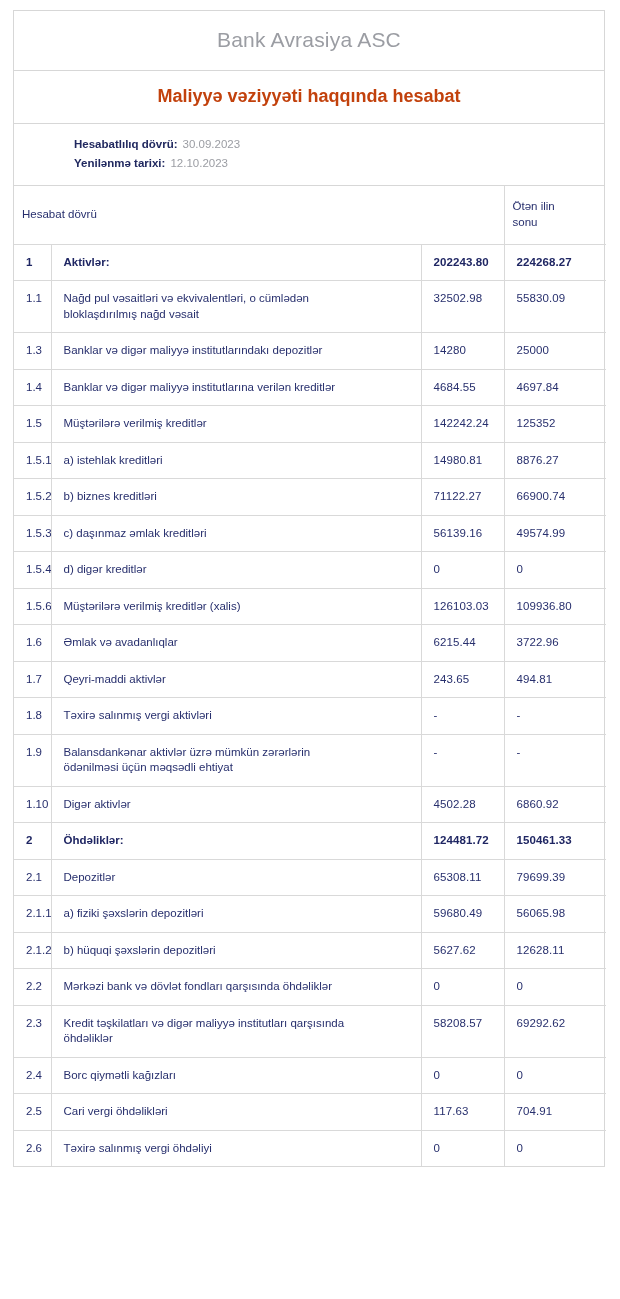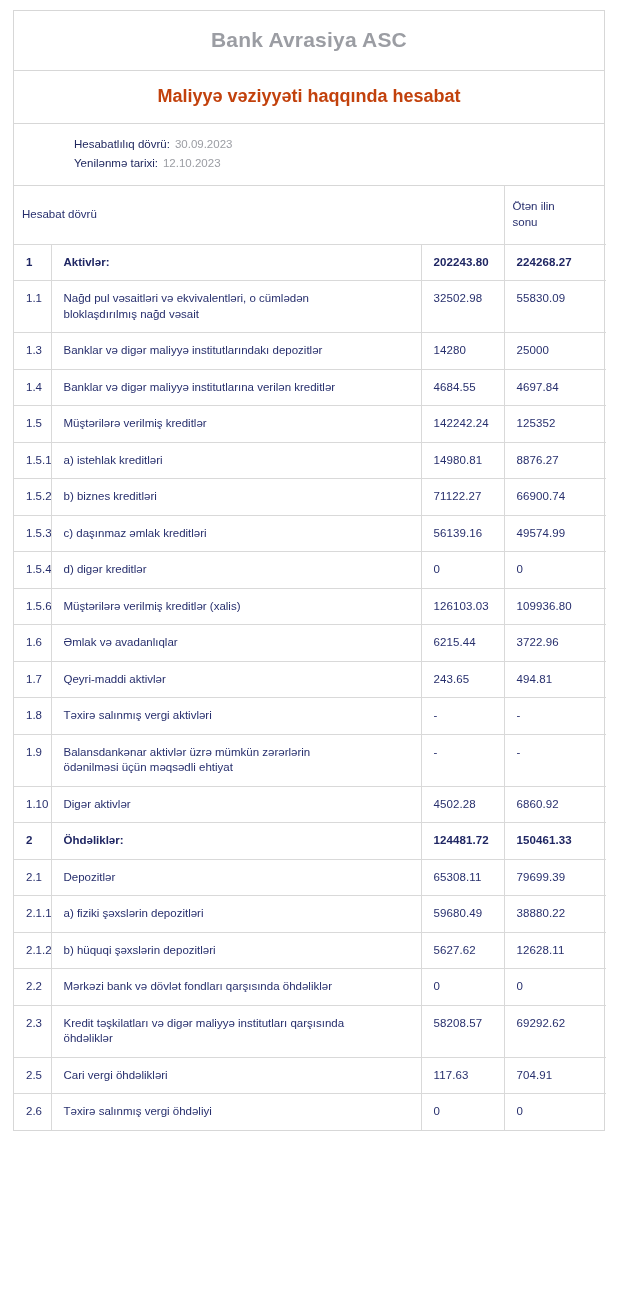--- a/index.html
+++ b/index.html
@@ -22,21 +22,21 @@
     border: 1px solid #d7d7d7;
     background: #ffffff;
   }
   .bank-title-section {
     border-bottom: 1px solid #d7d7d7;
     padding: 17px 10px 18px 10px;
     text-align: center;
   }
   .bank-title {
     font-size: 21px;
-    font-weight: bold;
+    font-weight: normal;
     color: #9b9da3;
     letter-spacing: 0.2px;
   }
   .report-title-section {
     border-bottom: 1px solid #d7d7d7;
     padding: 15px 10px 16px 10px;
     text-align: center;
   }
   .report-title {
     font-size: 18px;
@@ -45,21 +45,21 @@
   }
   .meta-section {
     border-bottom: 1px solid #d7d7d7;
     padding: 11px 13px 12px 13px;
   }
   .meta-line {
     font-size: 11.5px;
     line-height: 19px;
     color: #20285f;
   }
-  .meta-label { font-weight: normal; color: #20285f; padding-left: 47px; }
+  .meta-label { font-weight: bold; color: #20285f; padding-left: 47px; }
   .meta-value { color: #9b9da3; padding-left: 5px; }
   table.report {
     width: 100%;
     border-collapse: collapse;
     table-layout: fixed;
   }
   table.report col.c-no   { width: 37px; }
   table.report col.c-desc { width: 370px; }
   table.report col.c-cur  { width: 83px; }
   table.report col.c-prev { width: 102px; }
@@ -228,21 +228,21 @@
           <tr>
             <td class="no-cell">2.1</td>
             <td class="label-cell">Depozitlər</td>
             <td class="val-cell">65308.11</td>
             <td class="val-cell">79699.39</td>
           </tr>
           <tr>
             <td class="no-cell">2.1.1</td>
             <td class="label-cell">a) fiziki şəxslərin depozitləri</td>
             <td class="val-cell">59680.49</td>
-            <td class="val-cell">38880.22</td>
+            <td class="val-cell">56065.98</td>
           </tr>
           <tr>
             <td class="no-cell">2.1.2</td>
             <td class="label-cell">b) hüquqi şəxslərin depozitləri</td>
             <td class="val-cell">5627.62</td>
             <td class="val-cell">12628.11</td>
           </tr>
           <tr>
             <td class="no-cell">2.2</td>
             <td class="label-cell">Mərkəzi bank və dövlət fondları qarşısında öhdəliklər</td>
@@ -250,20 +250,26 @@
             <td class="val-cell">0</td>
           </tr>
           <tr>
             <td class="no-cell">2.3</td>
             <td class="label-cell">Kredit təşkilatları və digər maliyyə institutları qarşısında
 öhdəliklər</td>
             <td class="val-cell">58208.57</td>
             <td class="val-cell">69292.62</td>
           </tr>
           <tr>
+            <td class="no-cell">2.4</td>
+            <td class="label-cell">Borc qiymətli kağızları</td>
+            <td class="val-cell">0</td>
+            <td class="val-cell">0</td>
+          </tr>
+          <tr>
             <td class="no-cell">2.5</td>
             <td class="label-cell">Cari vergi öhdəlikləri</td>
             <td class="val-cell">117.63</td>
             <td class="val-cell">704.91</td>
           </tr>
           <tr>
             <td class="no-cell">2.6</td>
             <td class="label-cell">Təxirə salınmış vergi öhdəliyi</td>
             <td class="val-cell">0</td>
             <td class="val-cell">0</td>

